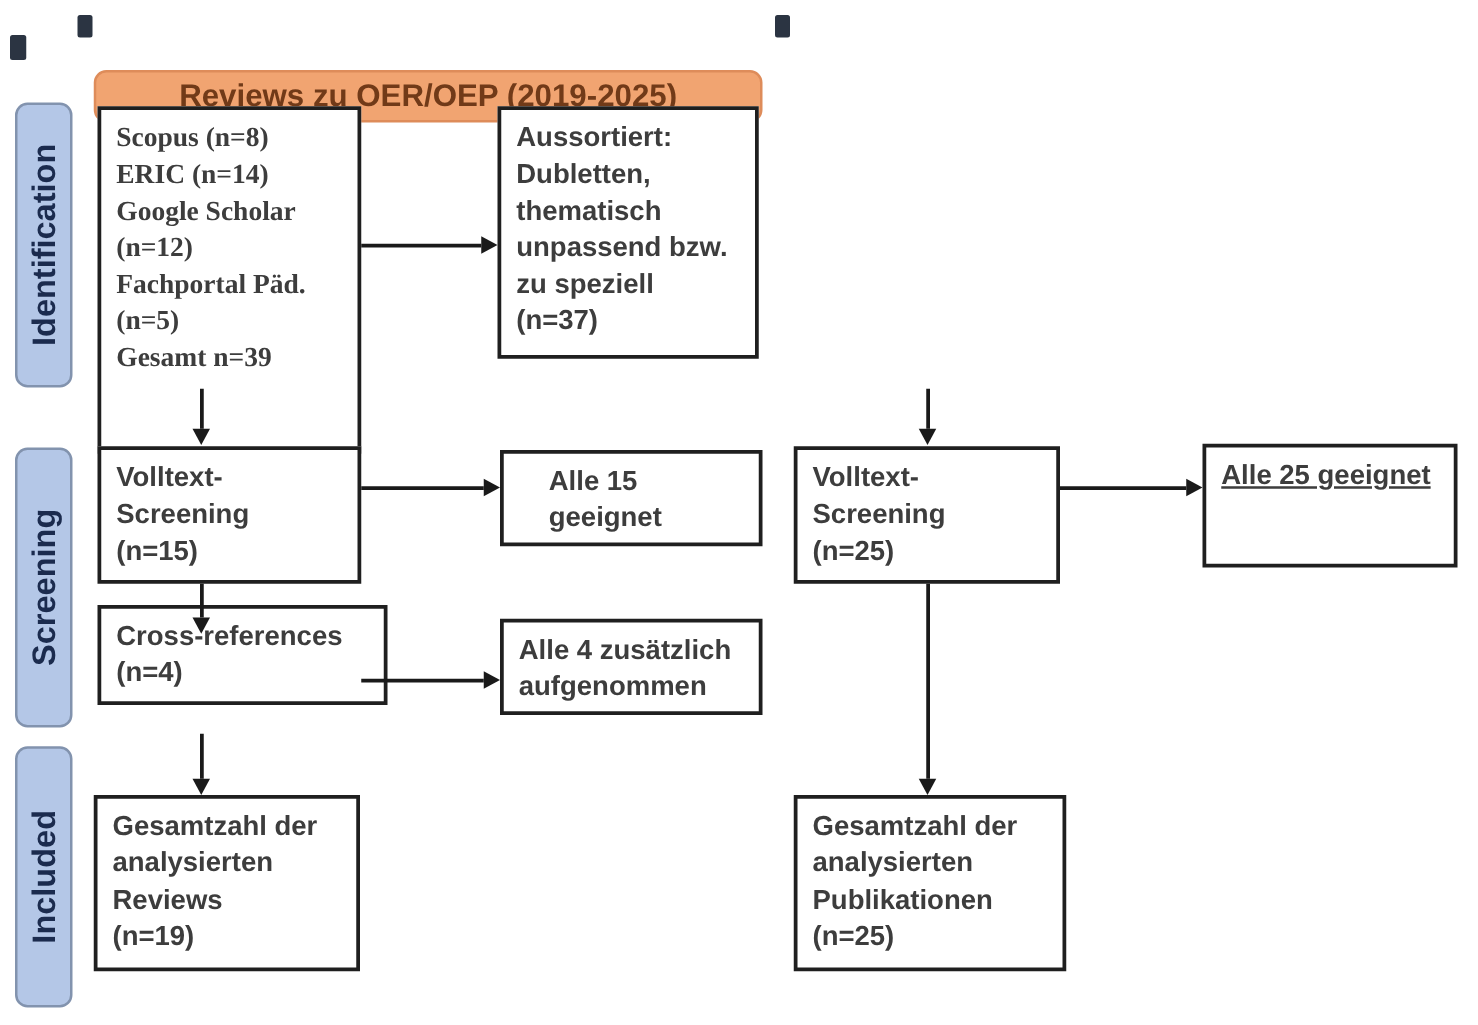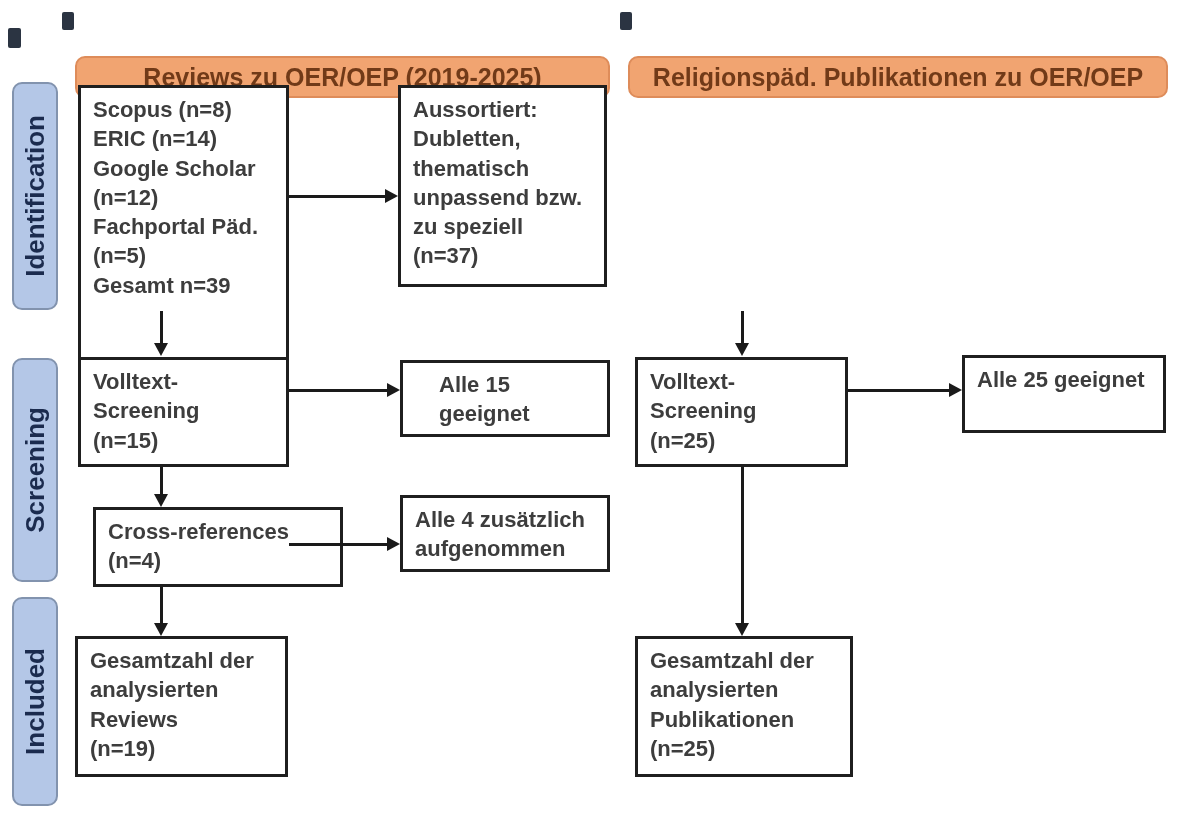--- a/index.html
+++ b/index.html
@@ -29,30 +29,30 @@
   #stage-identification{top:82px;height:228px;}
   #stage-screening{top:358px;height:224px;}
   #stage-included{top:597px;height:209px;}
   .box{
     position:absolute;background:#ffffff;box-sizing:border-box;
     border:3px solid var(--box-border,#1F1F1F);
     color:var(--box-text,#3D3D3D);
     font-size:22px;line-height:1.33;font-weight:600;
     padding:7px 12px;white-space:pre-line;
   }
-  #box-a{left:78px;top:85px;width:211px;height:278px;}
+  #box-a{left:78px;top:85px;width:211px;height:278px;font-family:Liberation Serif, serif;}
   #box-b{left:398px;top:85px;width:209px;height:202px;}
   #box-c{left:78px;top:357px;width:211px;height:110px;}
   #box-d{left:400px;top:360px;width:210px;height:77px;padding-left:36px;}
-  #box-e{left:78px;top:507px;width:250px;height:80px;margin-left:15px;}
+  #box-e{left:78px;top:484px;width:232px;height:80px;}
   #box-f{left:400px;top:495px;width:210px;height:77px;}
   #box-g{left:75px;top:636px;width:213px;height:141px;}
   #box-h{left:635px;top:85px;width:533px;height:226px;}
   #box-i{left:635px;top:357px;width:213px;height:110px;}
-  #box-j{left:962px;top:355px;width:204px;height:78px;}
+  #box-j{left:962px;top:355px;width:204px;height:99px;text-decoration:underline;}
   #box-k{left:635px;top:636px;width:218px;height:141px;}
   .aline-h{position:absolute;height:3px;background:var(--arrow,#1A1A1A);}
   .aline-v{position:absolute;width:3px;background:var(--arrow,#1A1A1A);}
   .ahead-r{position:absolute;width:0;height:0;
     border-top:7px solid transparent;border-bottom:7px solid transparent;
     border-left:13px solid var(--arrow,#1A1A1A);}
   .ahead-d{position:absolute;width:0;height:0;
     border-left:7px solid transparent;border-right:7px solid transparent;
     border-top:13px solid var(--arrow,#1A1A1A);}
   .mark{position:absolute;background:#2B3442;border-radius:2px;}
@@ -63,21 +63,20 @@
 </head>
 <body>
 
 <div id="canvas">
 
   <div class="mark" id="mark-1"></div>
   <div class="mark" id="mark-2"></div>
   <div class="mark" id="mark-3"></div>
 
   <div class="hdr" id="hdr-left">Reviews zu OER/OEP (2019-2025)</div>
-  <div class="hdr" id="hdr-right">Religionspäd. Publikationen zu OER/OEP</div>
 
   <div class="stage" id="stage-identification">
     <span>Identification</span>
   </div>
   <div class="stage" id="stage-screening">
     <span>Screening</span>
   </div>
   <div class="stage" id="stage-included">
     <span>Included</span>
   </div>

